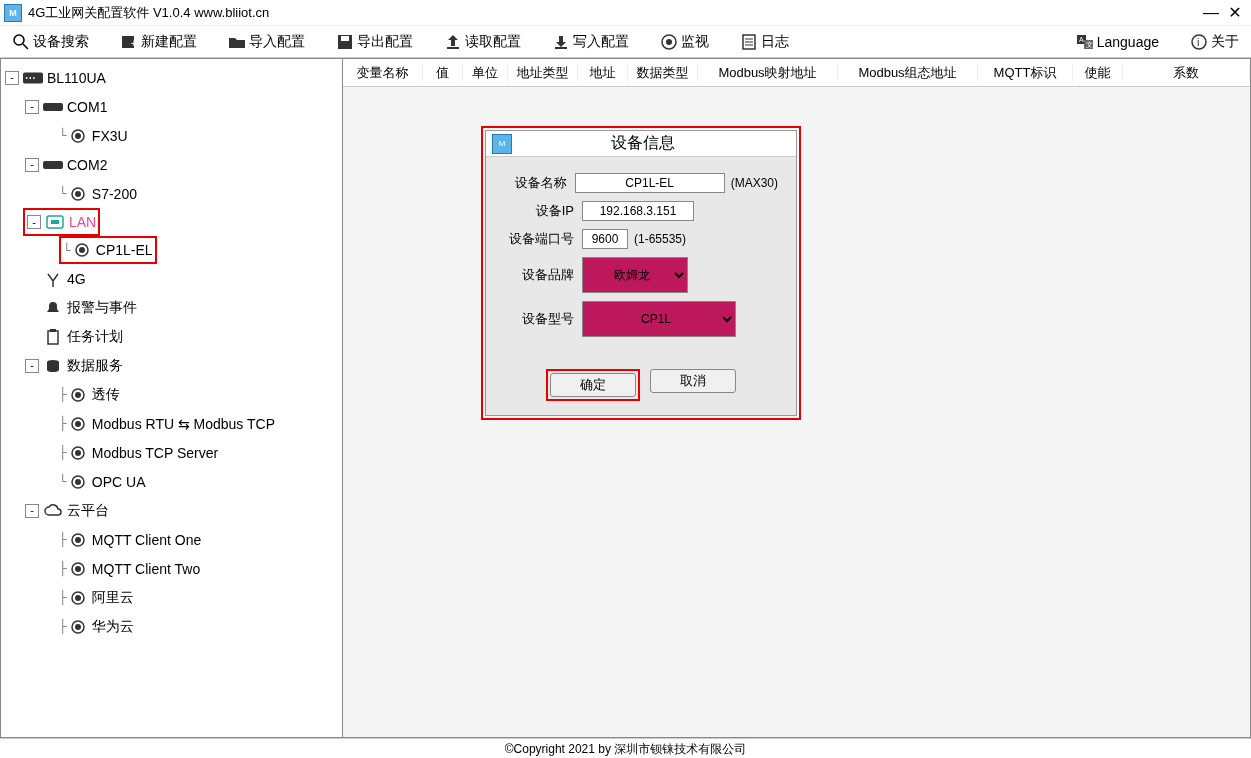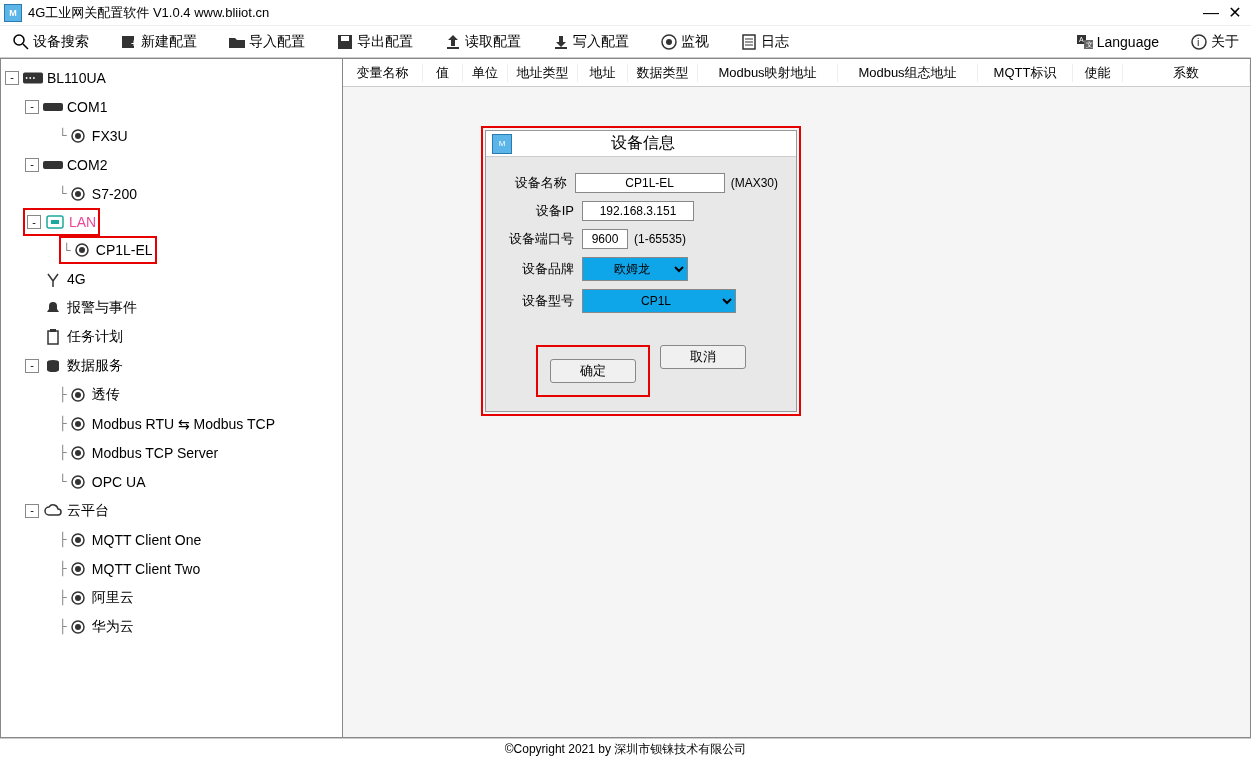--- a/index.html
+++ b/index.html
@@ -34,25 +34,25 @@
 
 .dialog-wrap { position: absolute; left: 481px; top: 126px; width: 320px; border: 2px solid #e60000; padding: 2px; background: transparent; }
 .dialog { background: #e8e8e8; border: 1px solid #999; }
 .dialog-title { height: 26px; background: #fff; border-bottom: 1px solid #ccc; display: flex; align-items: center; }
 .dialog-title .dicon { width: 20px; height: 20px; background: #5bb5e8; border: 1px solid #2a7ab0; margin: 0 6px; display: inline-flex; align-items: center; justify-content: center; font-size: 8px; color: #fff; }
 .dialog-title .dtitle { flex: 1; text-align: center; font-size: 16px; padding-right: 28px; }
 .dialog-body { padding: 16px 18px 10px 18px; }
 .form-row { display: flex; align-items: center; margin-bottom: 8px; font-size: 13px; }
 .form-row .flabel { width: 78px; text-align: right; padding-right: 8px; }
 .form-row input[type=text] { height: 20px; border: 1px solid #888; background: #fff; text-align: center; font-size: 12px; padding: 0 4px; }
-.form-row select { height: 24px; border: 1px solid #888; background: #0ea5e9; font-size: 12px; text-align: center; padding-left: 6px; }
+.form-row select { height: 36px; border: 1px solid #888; background: #be185d; font-size: 12px; text-align: center; padding-left: 6px; }
 .form-row .hint { margin-left: 6px; font-size: 12px; }
 .dialog-buttons { display: flex; justify-content: center; gap: 10px; padding: 14px 0 14px 0; }
 .dialog-buttons button { width: 86px; height: 24px; border: 1px solid #888; background: #f0f0f0; border-radius: 3px; cursor: pointer; font-size: 13px; }
-.btn-ok-wrap { border: 2px solid #e60000; padding: 12px; display: inline-block; }
+.btn-ok-wrap { border: 2px solid #e60000; padding: 2px; display: inline-block; }
 
 .footer { height: 20px; text-align: center; font-size: 12px; line-height: 20px; border-top: 1px solid #ccc; background: #fff; }
 
 svg { display: block; }
 </style>
 </head>
 <body>
 
 <div class="titlebar">
   <span class="app-icon">M</span>

